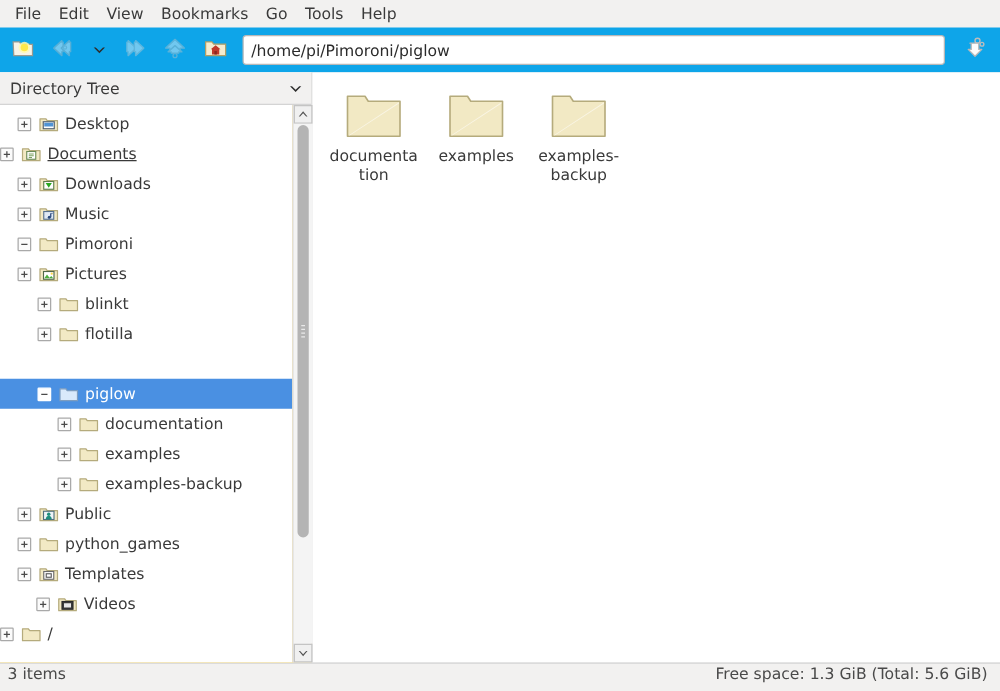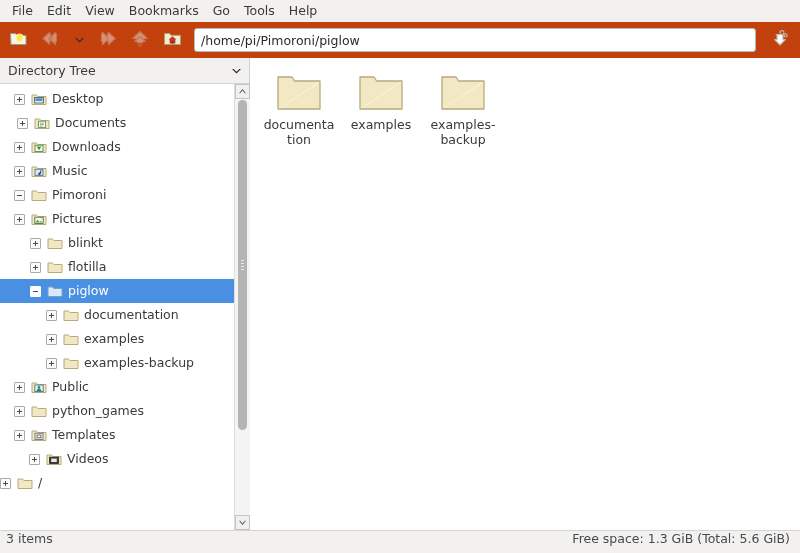--- a/index.html
+++ b/index.html
@@ -36,21 +36,21 @@
     color: #3a3a3a;
     line-height: 16px;
     cursor: default;
     border-radius: 2px;
   }
 
   
   .toolbar {
     height: 36px;
     flex: 0 0 36px;
-    background: #c2410c;
+    background: #0ea5e9;
     display: flex;
     align-items: center;
     padding: 0 6px 0 4px;
     gap: 4px;
   }
   .tb-btn {
     width: 28px; height: 28px;
     display: flex; align-items: center; justify-content: center;
     border-radius: 3px;
     cursor: default;
@@ -369,21 +369,21 @@
               <span class="expander plus"></span>
               <span class="icon-slot">
                 <svg width="16" height="14" viewBox="0 0 16 14">
                   <path d="M1 3h4.6l1.2 1.5H15v8H1z" fill="#f2e9c4" stroke="#b5ab7c" stroke-width="1" stroke-linejoin="round"></path>
                   <rect x="3.6" y="5.4" width="8.8" height="5.6" fill="#ffffff" stroke="#4c5c6c" stroke-width="0.9"></rect>
                   <rect x="4.4" y="6.2" width="7.2" height="3" fill="#4f93d4"></rect>
                 </svg>
               </span>
               <span class="label">Desktop</span>
             </div>
-            <div class="row" style="padding-left: 17px;">
+            <div class="row" style="padding-left: 0; text-decoration: underline;">
               <span class="expander plus"></span>
               <span class="icon-slot">
                 <svg width="16" height="14" viewBox="0 0 16 14">
                   <path d="M1 3h4.6l1.2 1.5H15v8H1z" fill="#f2e9c4" stroke="#b5ab7c" stroke-width="1" stroke-linejoin="round"></path>
                   <rect x="4.4" y="5.2" width="7.2" height="6.2" fill="#ffffff" stroke="#6a8a55" stroke-width="0.9"></rect>
                   <path d="M6 7.2h4M6 8.6h4M6 10h2.6" stroke="#7aa05f" stroke-width="0.8"></path>
                 </svg>
               </span>
               <span class="label">Documents</span>
             </div>
@@ -443,21 +443,21 @@
             </div>
             <div class="row" style="padding-left: 30px;">
               <span class="expander plus"></span>
               <span class="icon-slot">
                 <svg width="16" height="14" viewBox="0 0 16 14">
                   <path d="M1 3h4.6l1.2 1.5H15v8H1z" fill="#f2e9c4" stroke="#b5ab7c" stroke-width="1" stroke-linejoin="round"></path>
                 </svg>
               </span>
               <span class="label">flotilla</span>
             </div>
-            <div class="row selected" style="padding-left: 30px;">
+            <div class="row selected" style="padding-left: 30px; margin-top: 24px;">
               <span class="expander"></span>
               <span class="icon-slot">
                 <svg width="16" height="14" viewBox="0 0 16 14">
                   <path d="M1 3h4.6l1.2 1.5H15v8H1z" fill="#d9e9fb" stroke="#7d9dc0" stroke-width="1" stroke-linejoin="round"></path>
                 </svg>
               </span>
               <span class="label">piglow</span>
             </div>
             <div class="row" style="padding-left: 46px;">
               <span class="expander plus"></span>

